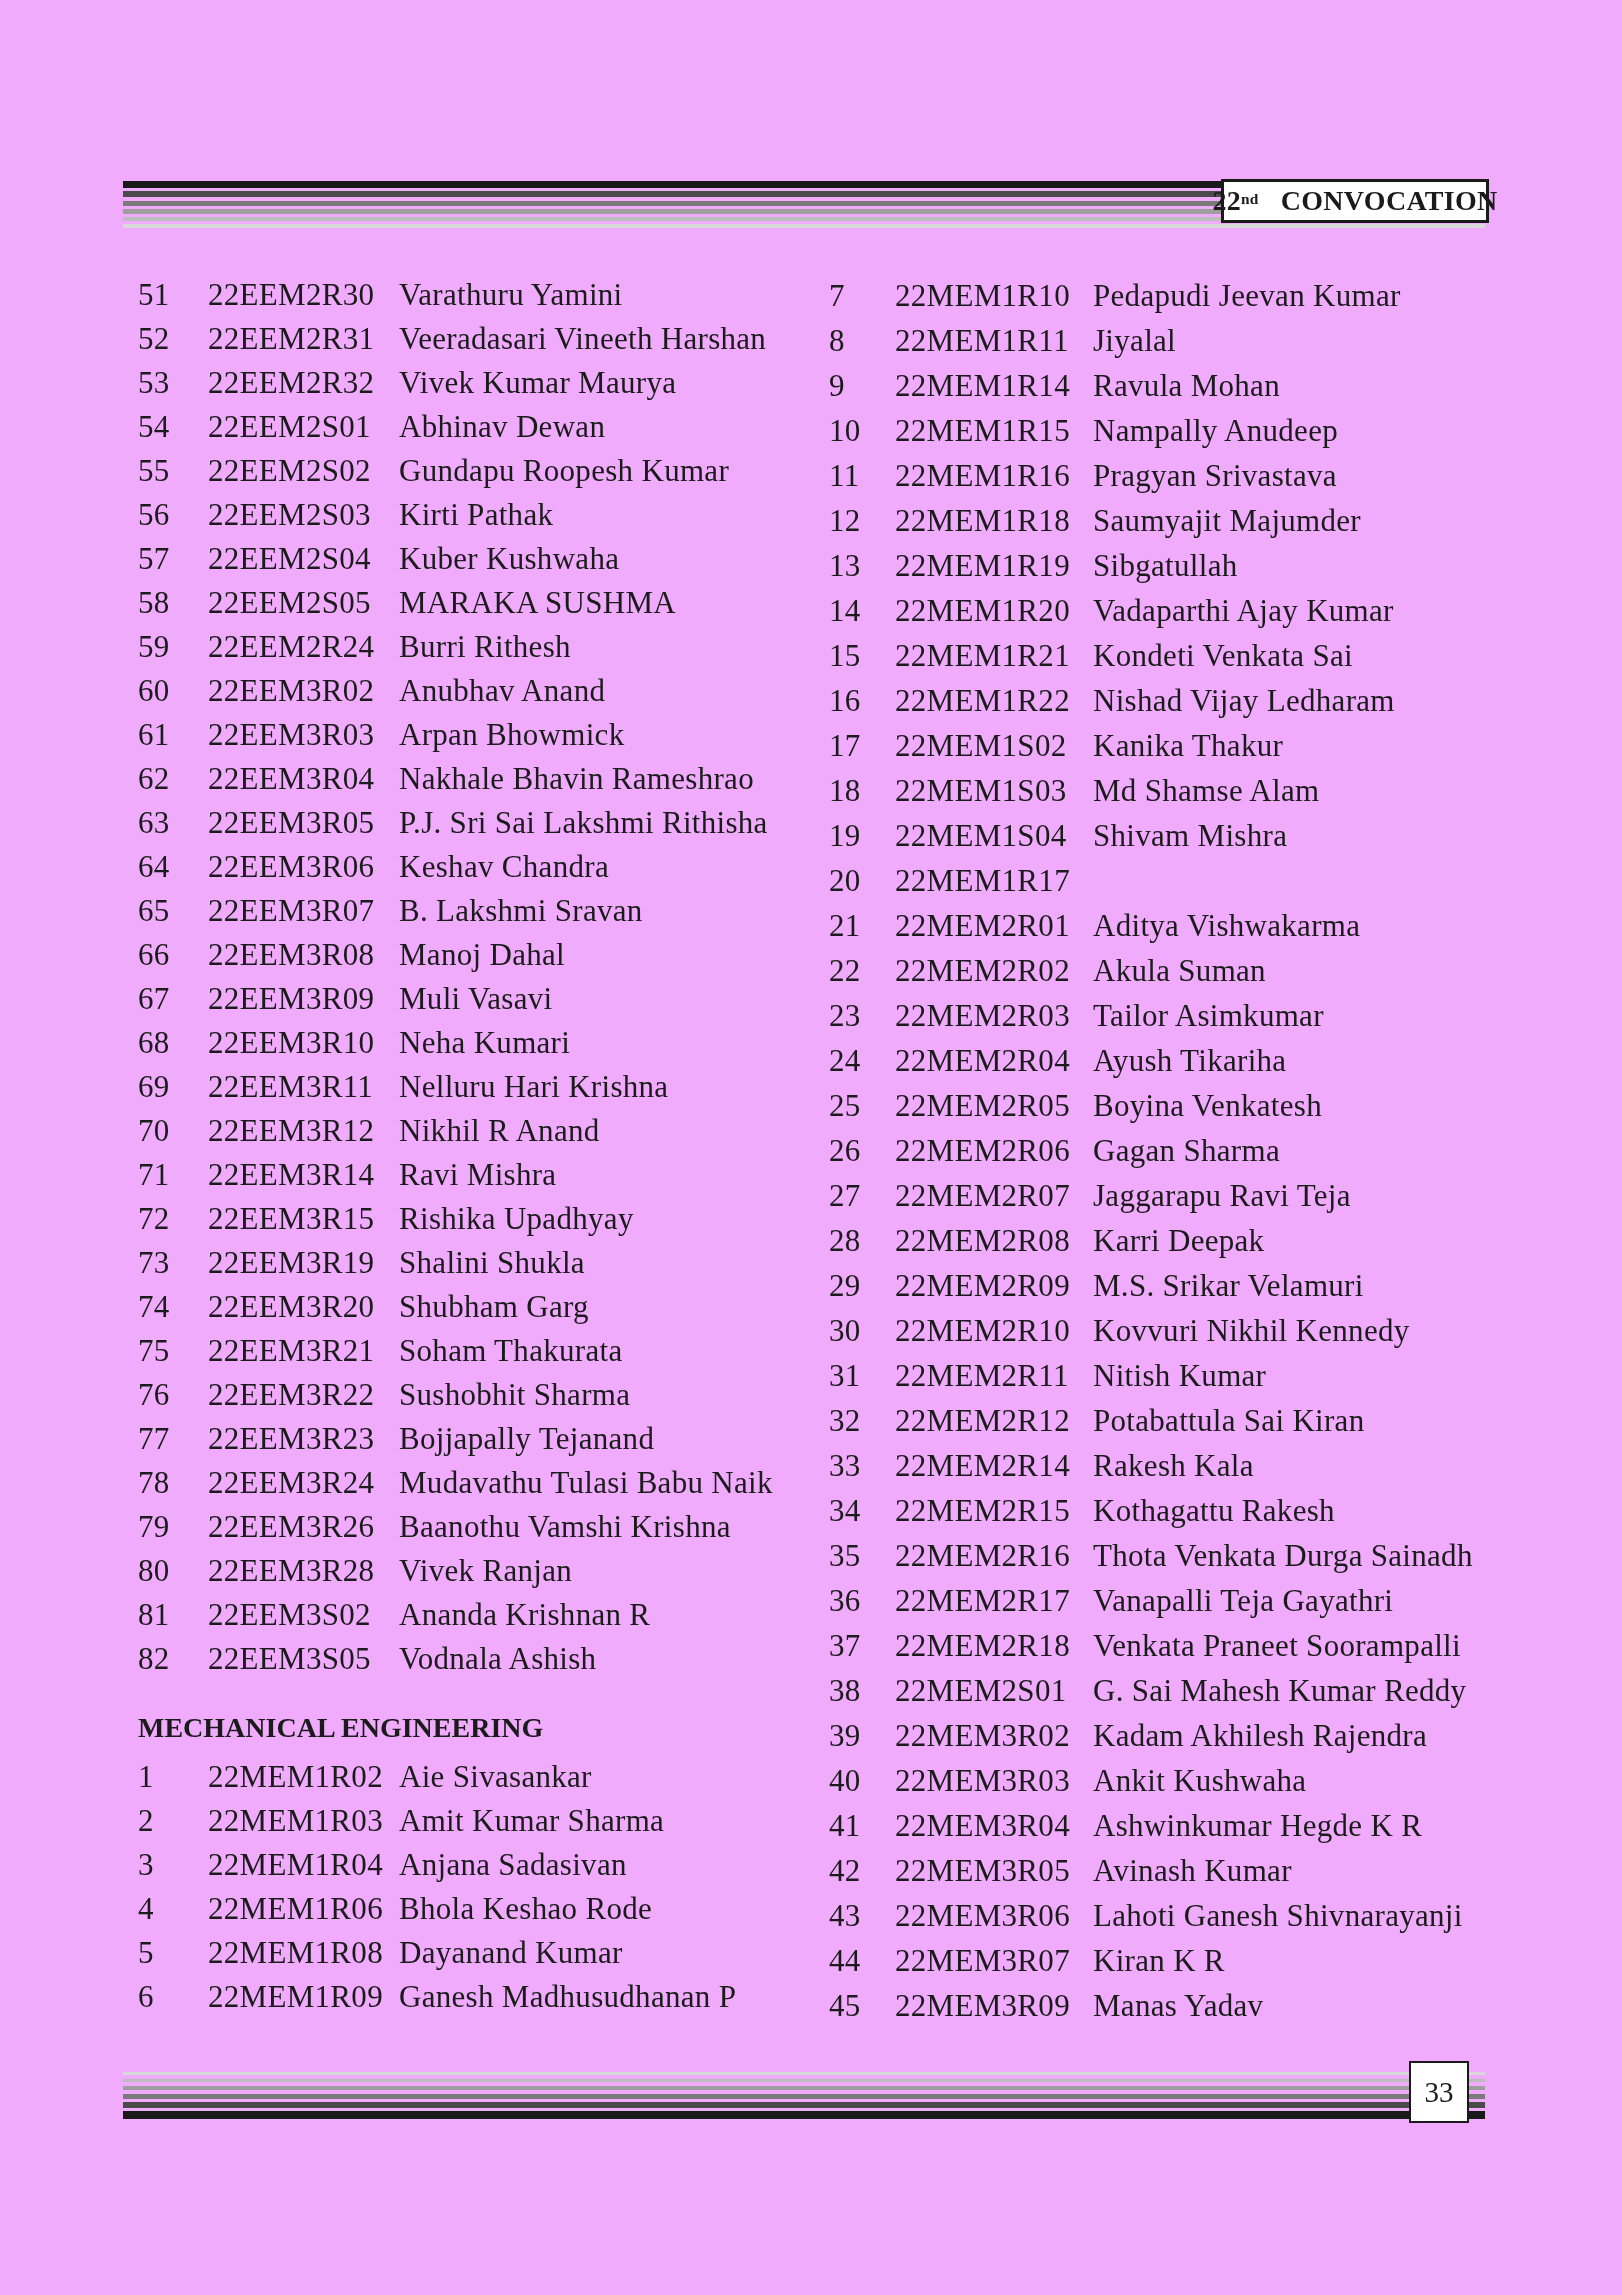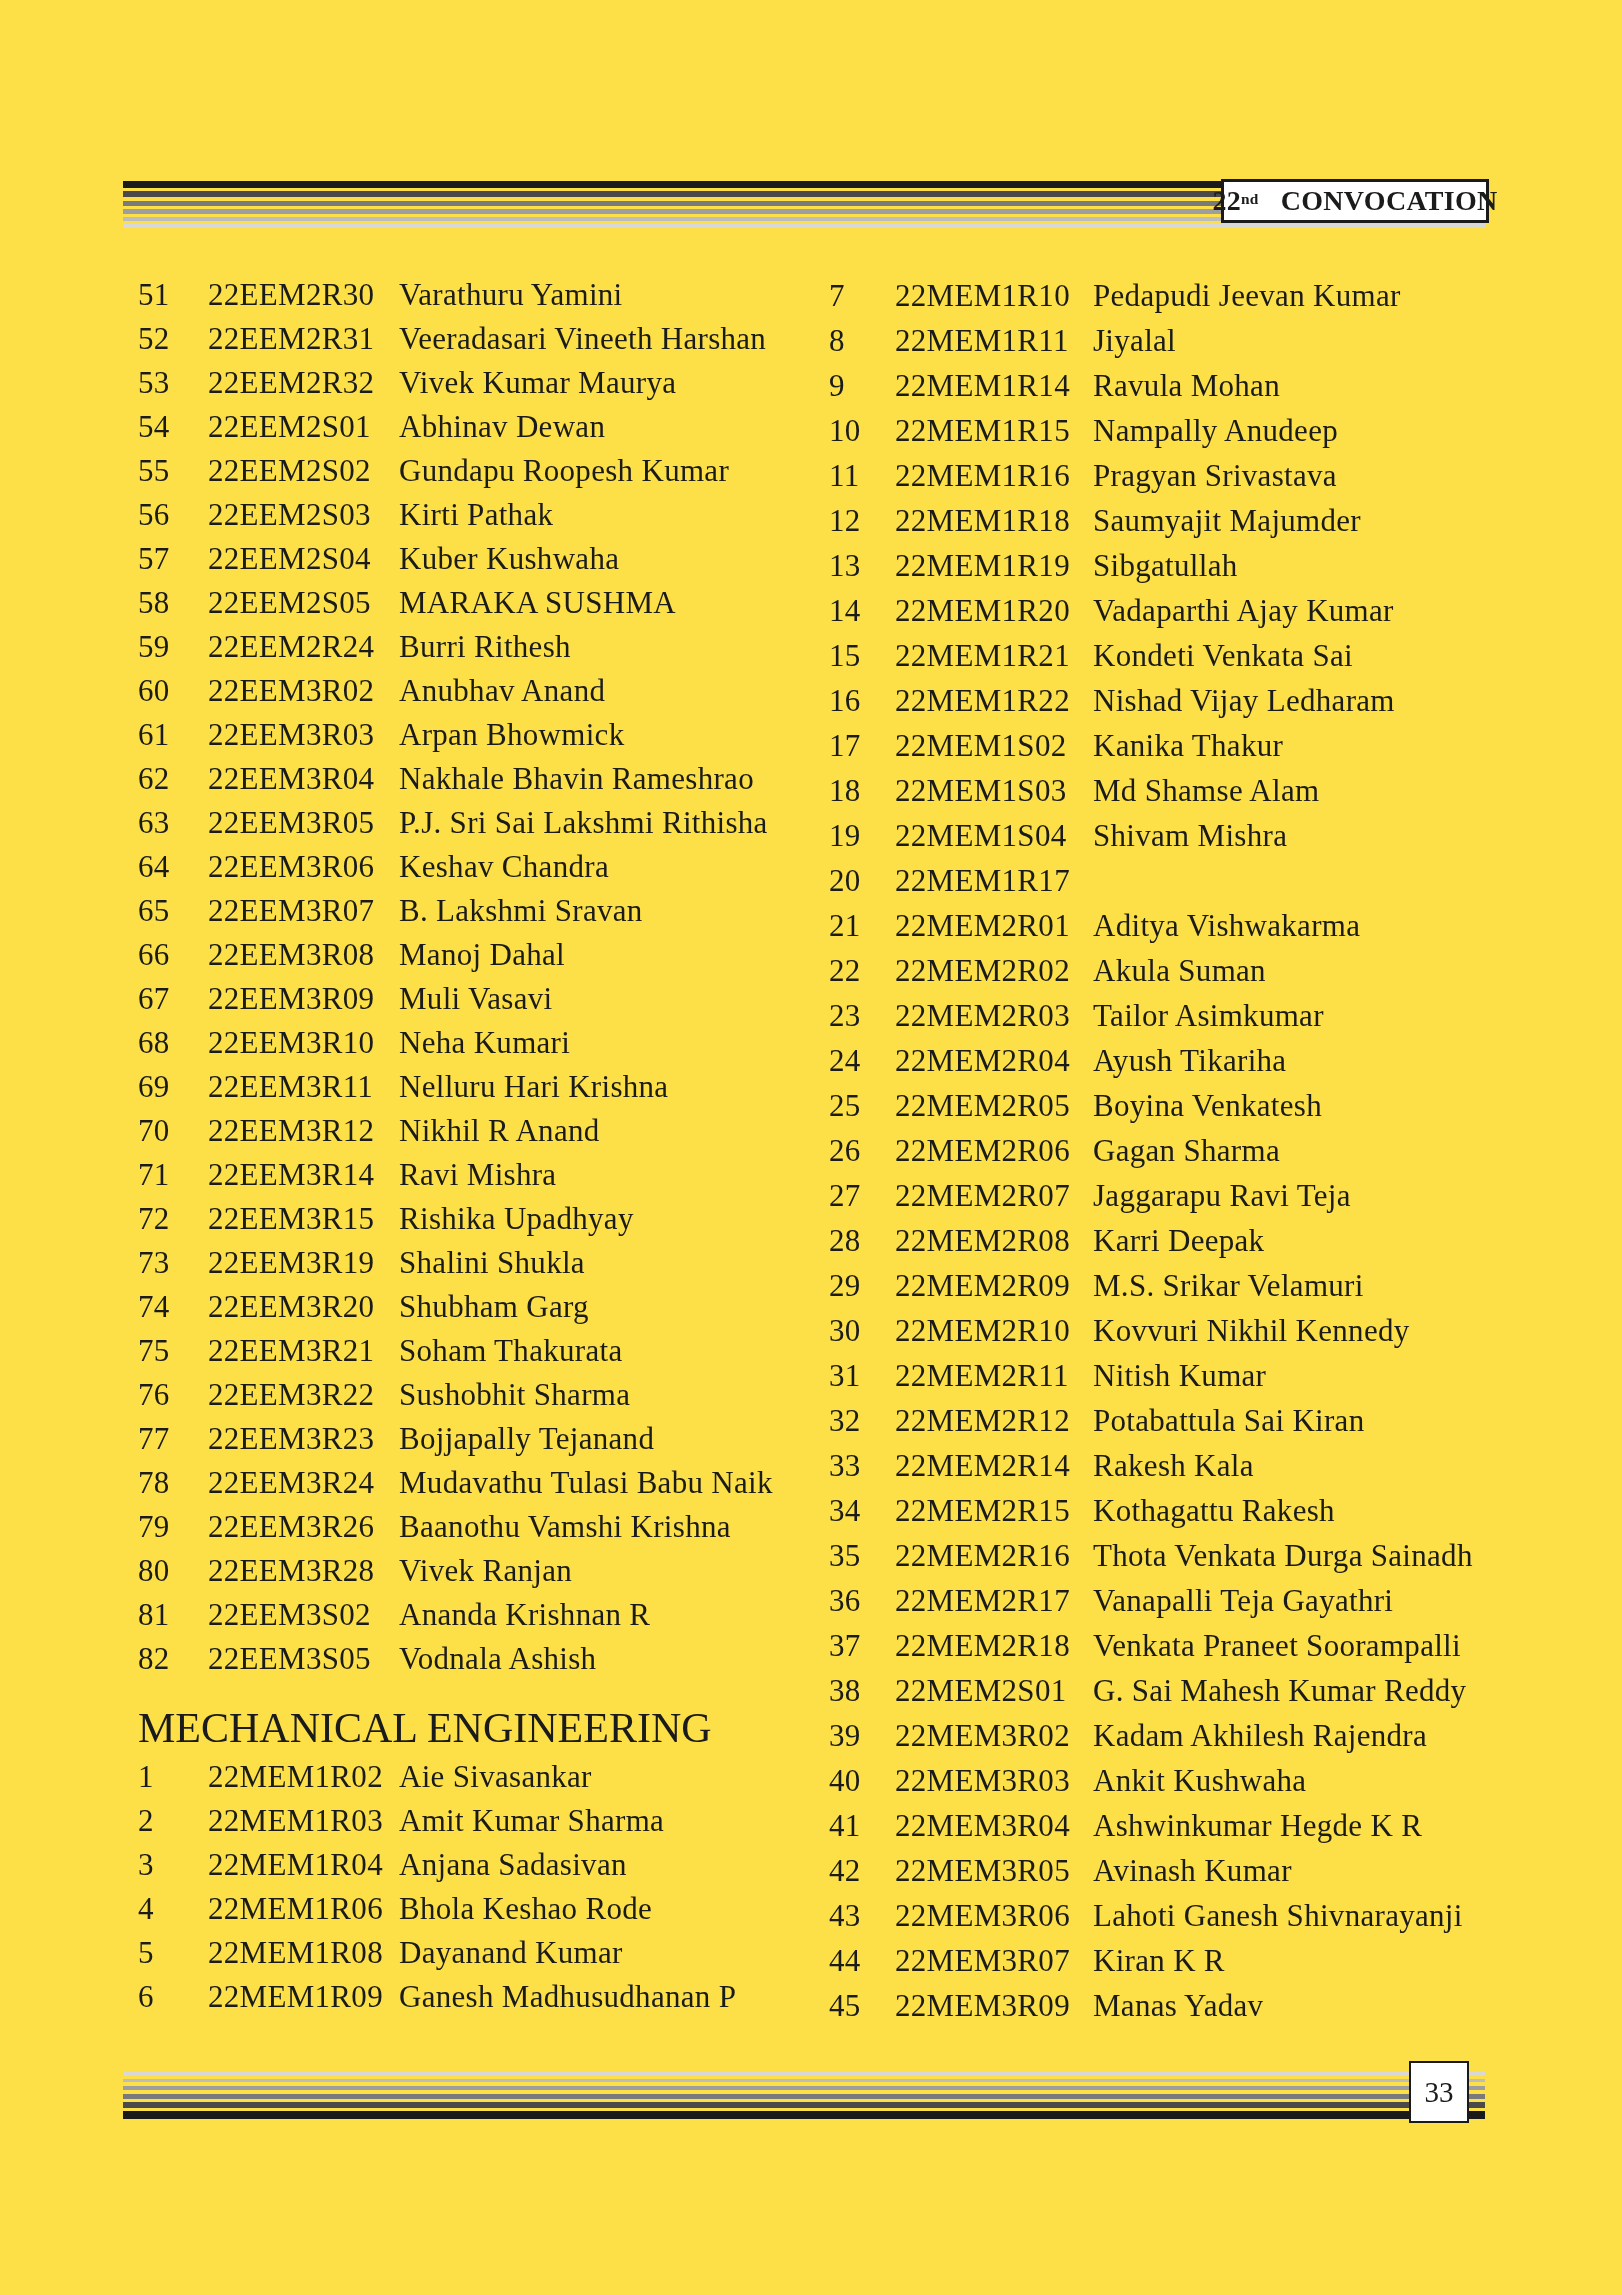--- a/index.html
+++ b/index.html
@@ -1,20 +1,20 @@
 <!DOCTYPE html>
 <html style="font-size:10.5px"><head>
 <meta charset="utf-8">
 <style>
   html,body{margin:0;padding:0;background:#ffffff;}
   .page{
     position:relative;
     width:1622px;
     height:2295px;
-    background:#fde047;
+    background:#f0abfc;
     font-family:"Liberation Serif","DejaVu Serif",serif;
     color:#1b1b1b;
     overflow:hidden;
   }
   
   .rules{position:absolute;left:123px;width:1362px;}
   .rules .rule{display:block;border:0;margin:0 0 3.3px 0;}
   .rules-top{top:181px;}
   .rules-bottom{top:2072px;}
   
@@ -57,21 +57,21 @@
   .c-num{flex:0 0 auto;}
   .col-left .c-num{width:70px;}
   .col-right .c-num{width:66px;}
   .c-code{flex:0 0 auto;}
   .col-left .c-code{width:191px;}
   .col-right .c-code{width:198px;}
   .c-name{flex:1 1 auto;overflow:visible;}
   .section-heading{
     margin:25px 0 5.2px 0;
     height:44px;line-height:44px;
-    font-size:42px;font-weight:normal;letter-spacing:0px;
+    font-size:28px;font-weight:bold;letter-spacing:0px;
     white-space:nowrap;
   }
 </style>
 </head>
 <body>
 
 <div class="page">
 
   <div class="rules rules-top">
       <span class="rule" style="height: 7.2px; background: rgb(26, 26, 26);"></span>

